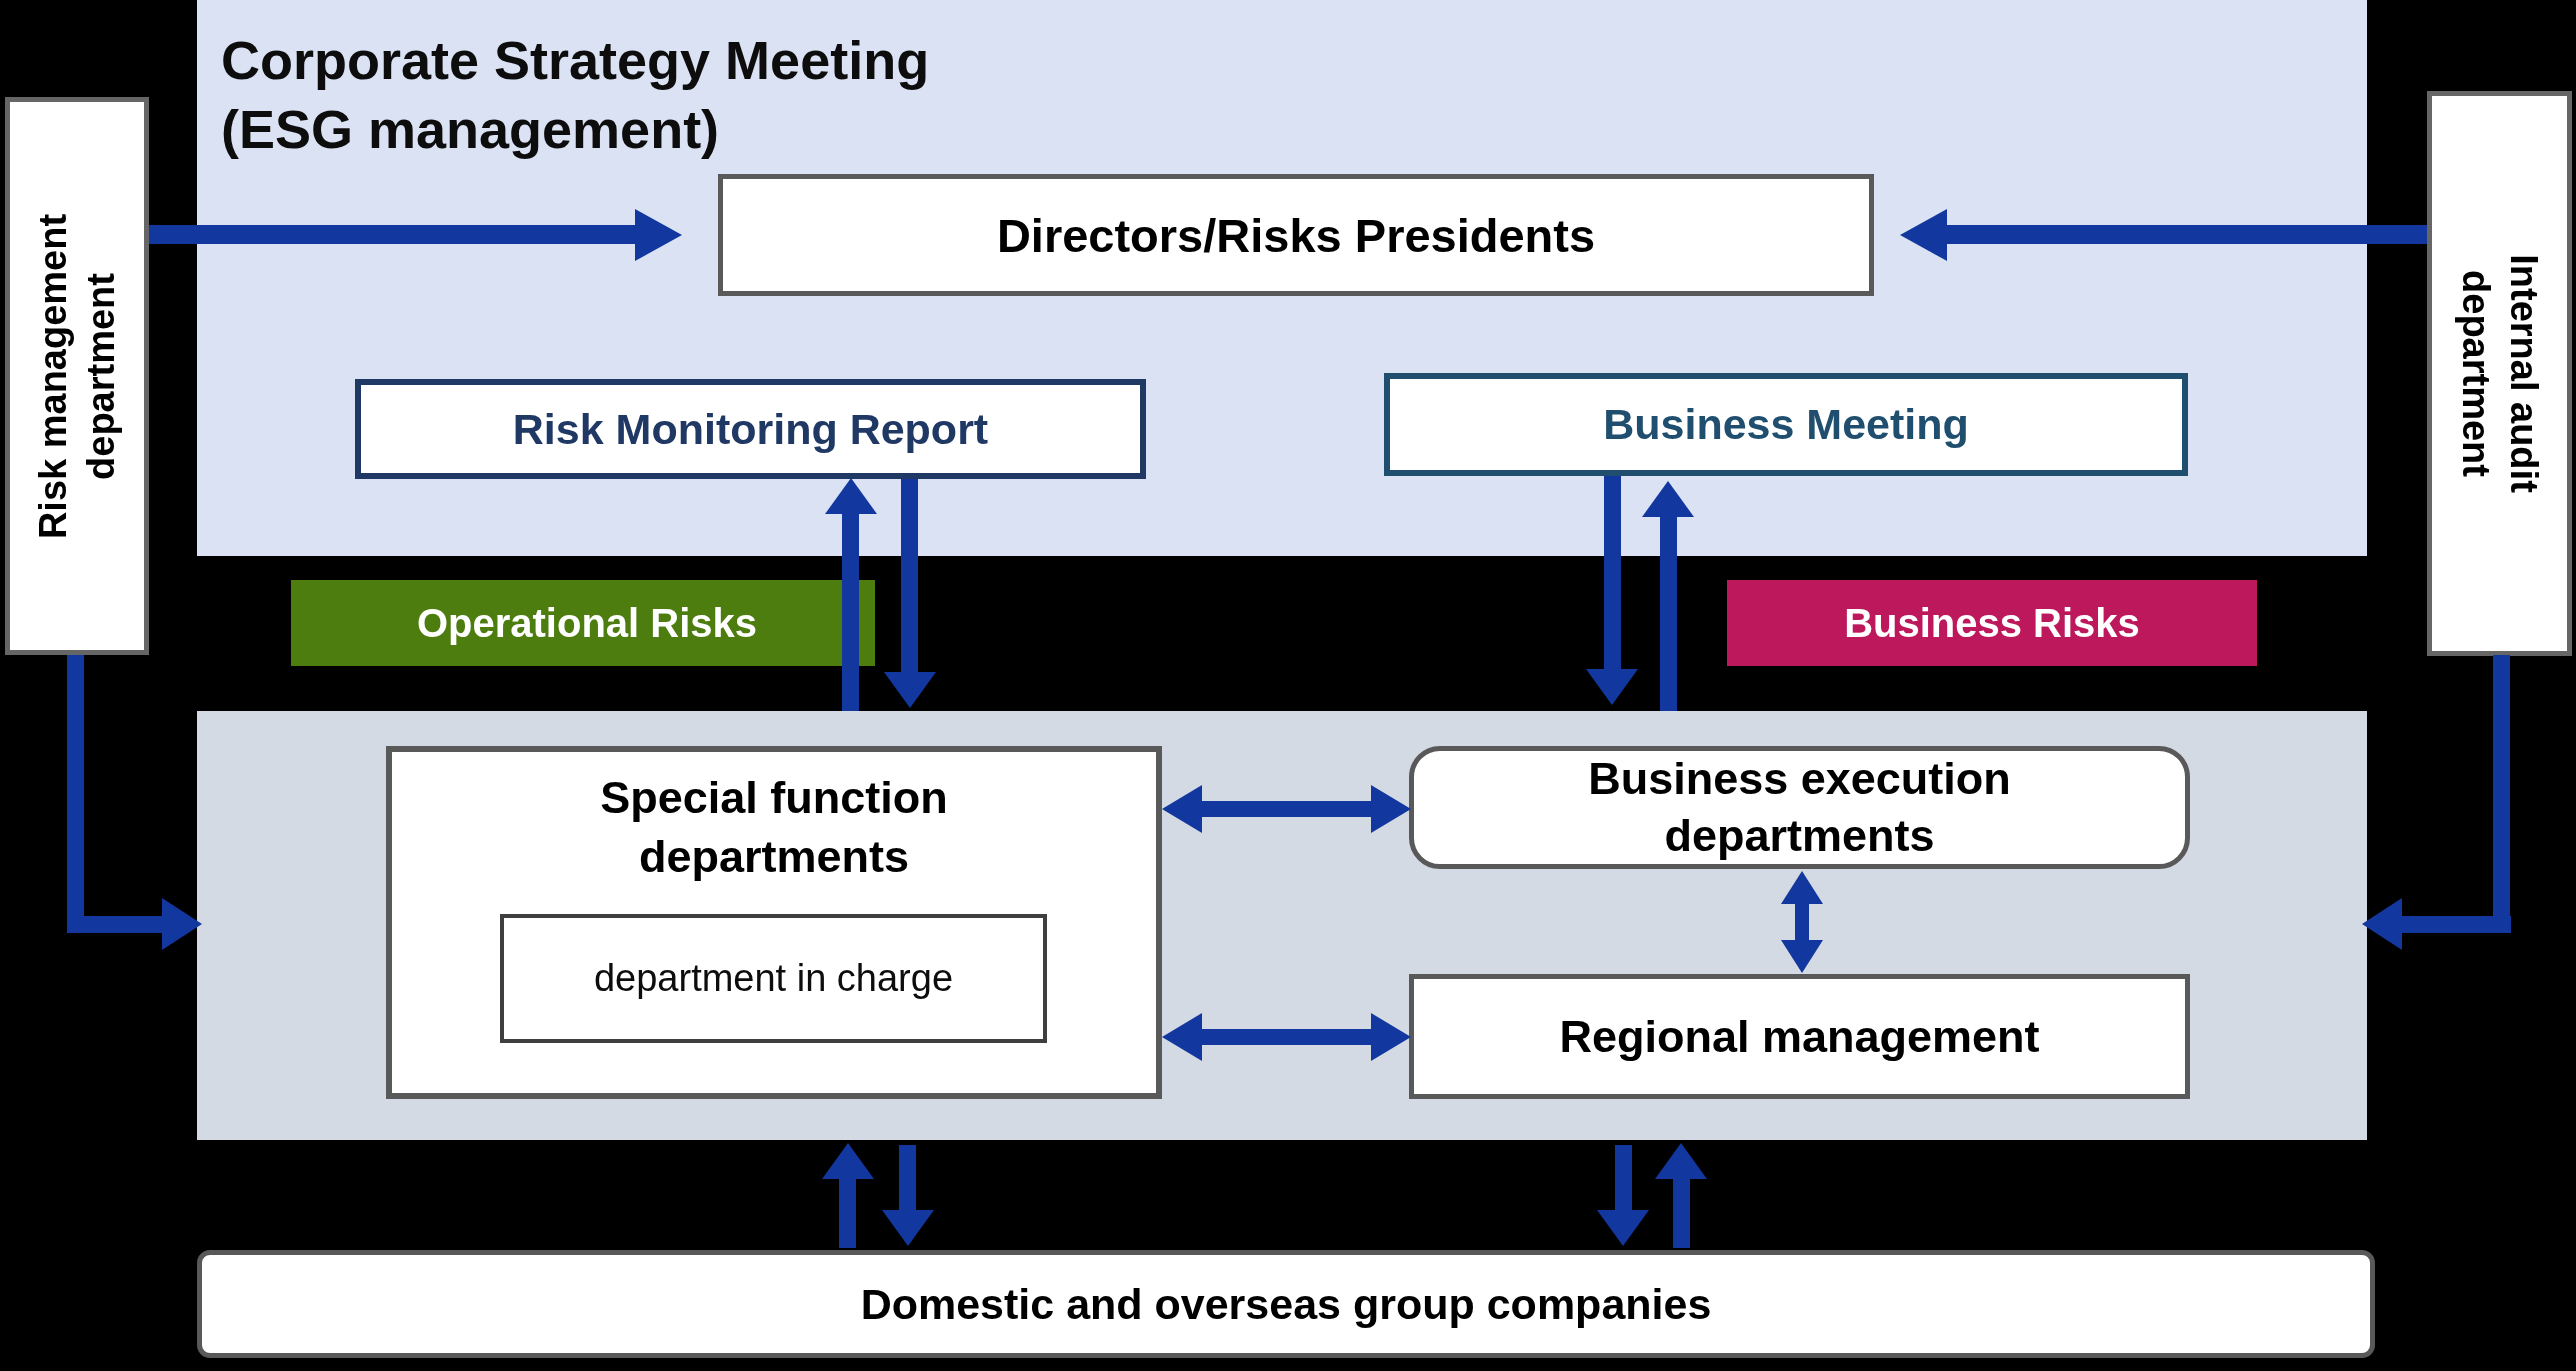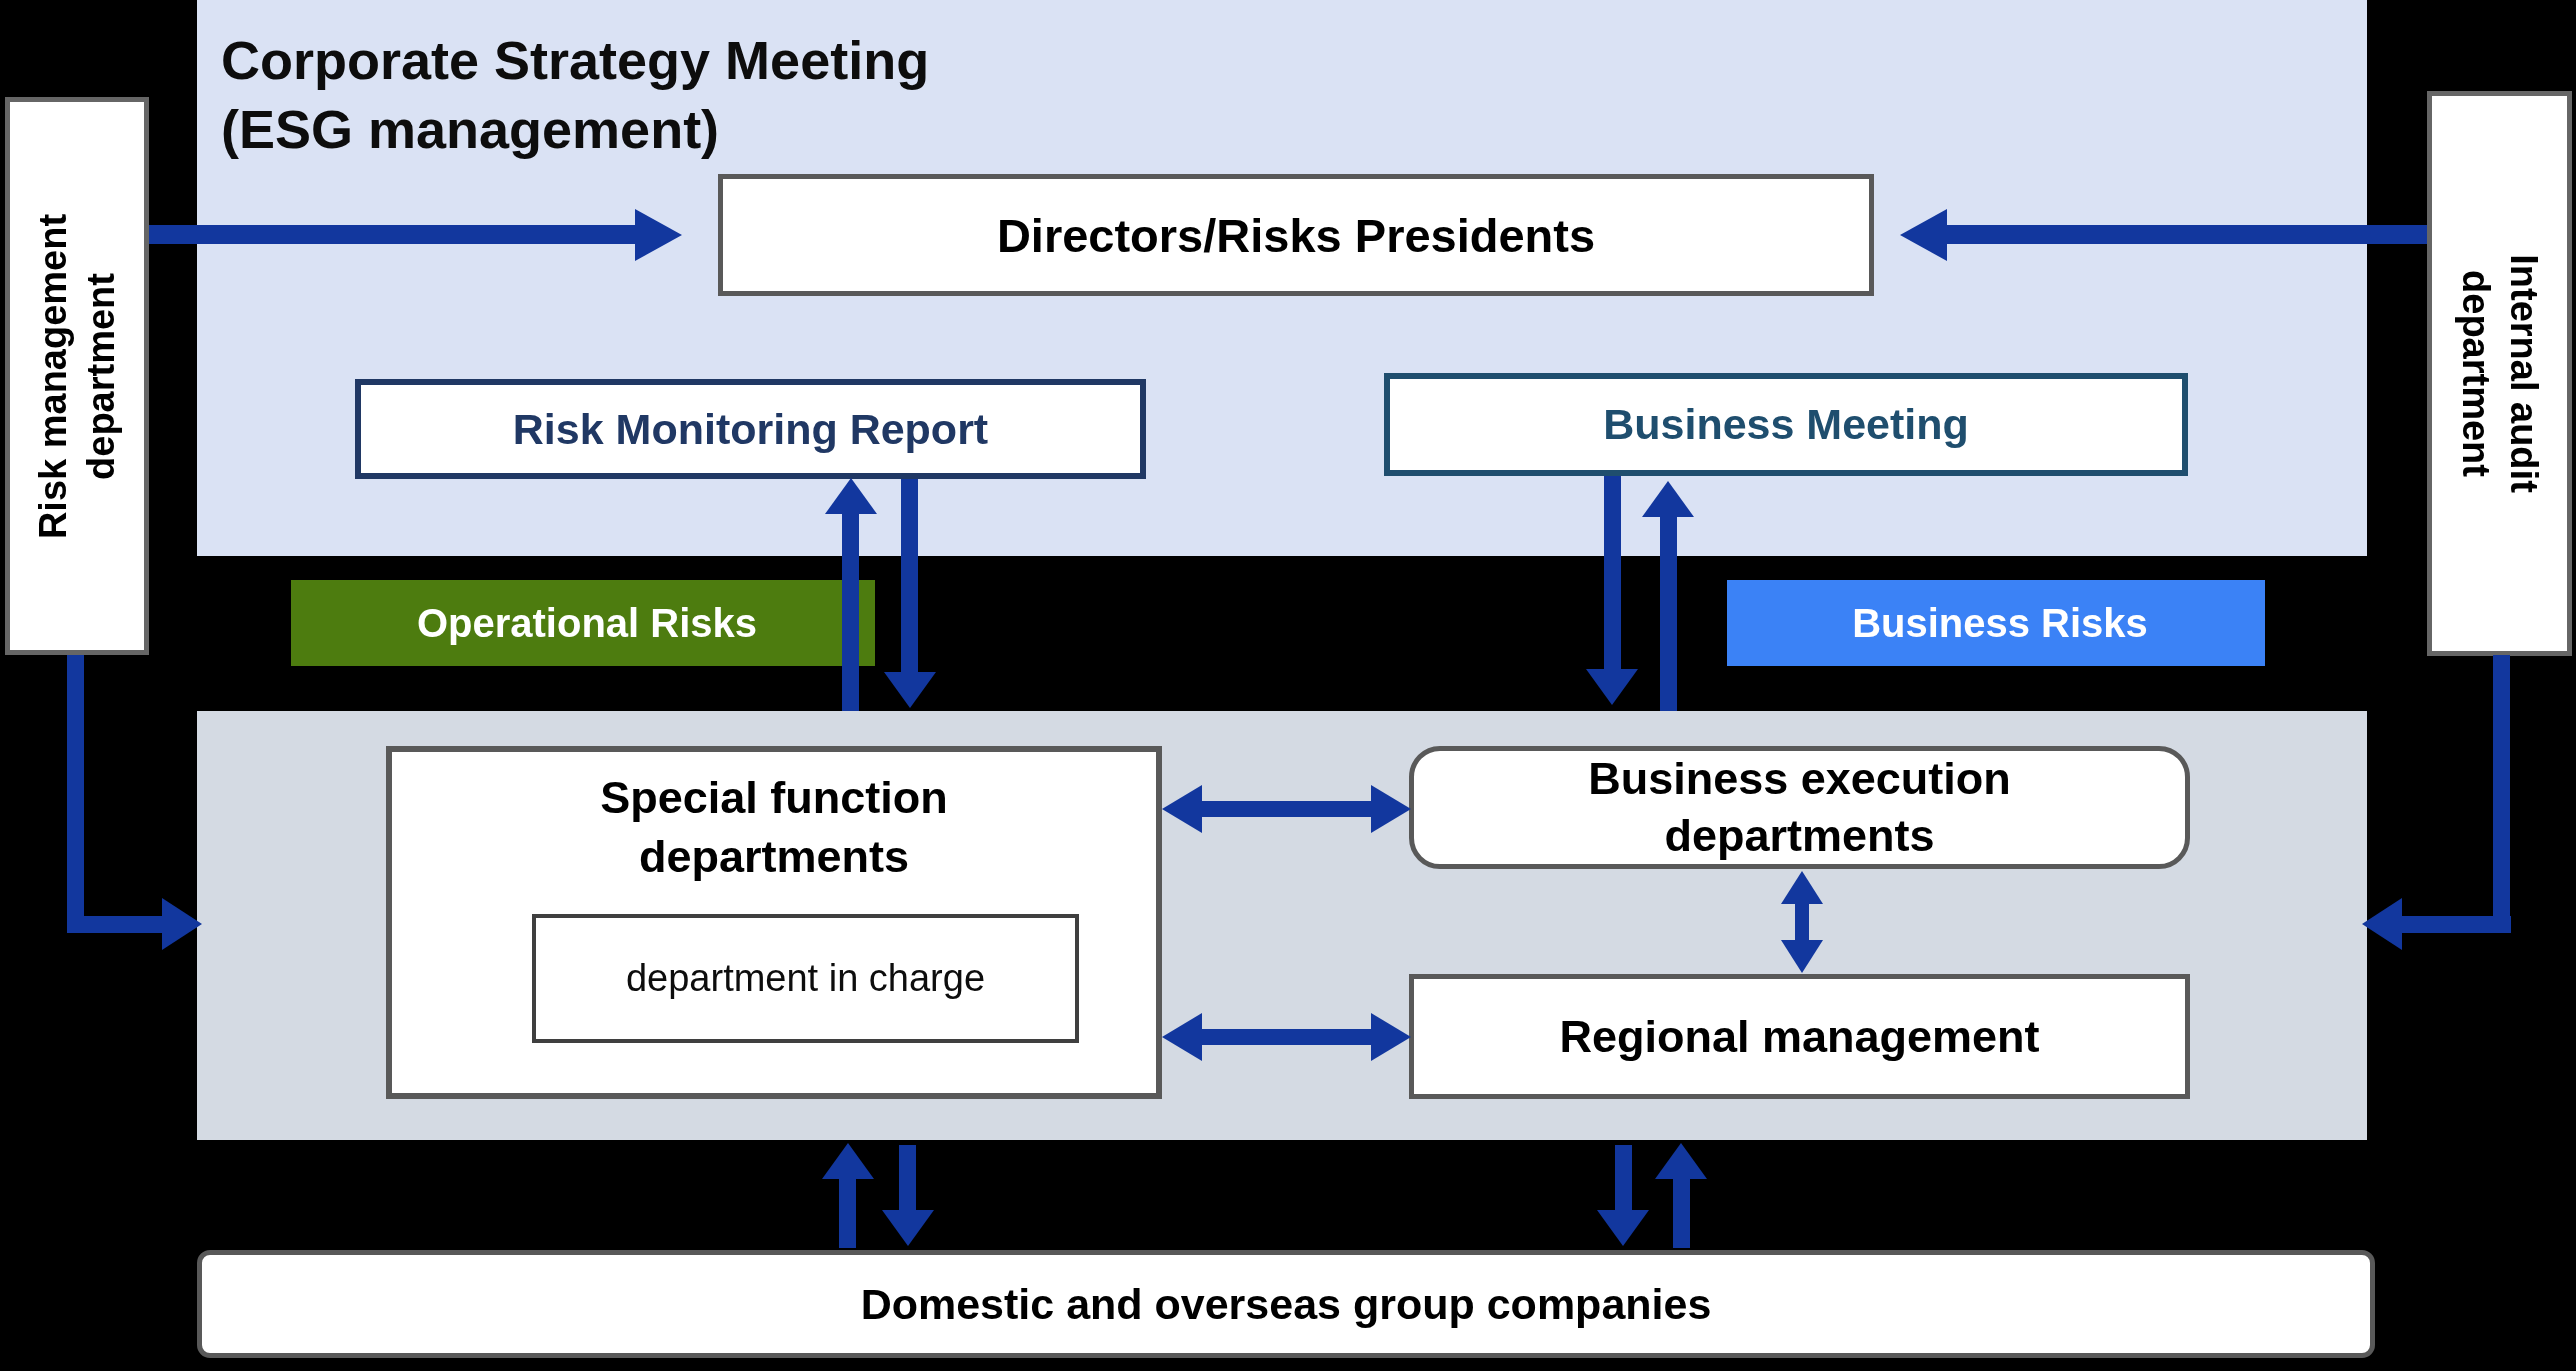--- a/index.html
+++ b/index.html
@@ -21,29 +21,29 @@
   .directors{left:718px;top:174px;width:1156px;height:122px;font-size:47px;font-weight:bold;}
   .risk-report{left:355px;top:379px;width:791px;height:100px;background:#fff;
                border:6px solid #203864;box-sizing:border-box;color:#203864;
                font-size:43px;font-weight:bold;display:flex;align-items:center;justify-content:center;}
   .biz-report{left:1384px;top:373px;width:804px;height:103px;background:#fff;
               border:6px solid #1f4e6e;box-sizing:border-box;color:#1f4e6e;
               font-size:43px;font-weight:bold;display:flex;align-items:center;justify-content:center;}
   .badge{display:flex;align-items:center;justify-content:center;color:#fff;
          font-size:40px;font-weight:bold;}
   .badge-op{left:291px;top:580px;width:576px;height:86px;background:#4d7c0f;padding-left:8px;}
-  .badge-biz{left:1727px;top:580px;width:530px;height:86px;background:#3b82f6;padding-left:8px;}
+  .badge-biz{left:1727px;top:580px;width:530px;height:86px;background:#be185d;}
   .special{left:386px;top:746px;width:776px;height:353px;background:#fff;
            border:6px solid #595959;box-sizing:border-box;}
   .special-title{left:0;top:17px;width:100%;text-align:center;font-size:45px;
                  font-weight:bold;color:#000;line-height:1.3;}
   .env-box{left:500px;top:914px;width:547px;height:129px;background:#fff;
            border:4.3px solid #3f3f3f;box-sizing:border-box;color:#0d0d0d;
            display:flex;align-items:center;justify-content:center;text-align:center;
-           font-size:38px;line-height:1.3;margin-left:32px;}
+           font-size:38px;line-height:1.3;}
   .biz-exec{left:1409px;top:746px;width:781px;height:123px;font-size:45px;font-weight:bold;line-height:1.25;border-radius:31px;}
   .regional{left:1409px;top:974px;width:781px;height:125px;font-size:45px;font-weight:bold;}
   .bottom-bar{left:197px;top:1250px;width:2178px;height:108px;font-size:43px;font-weight:bold;border-radius:13px;}
   
   .vbox{background:#fff;border:5.2px solid #666;box-sizing:border-box;
         display:flex;align-items:center;justify-content:center;overflow:visible;}
   .vbox-left{left:5.2px;top:97px;width:144px;height:558px;}
   .vbox-right{left:2427px;top:91px;width:145px;height:565px;}
   .vtext{font-size:38px;font-weight:bold;color:#000;text-align:center;
          line-height:1.25;white-space:nowrap;}

